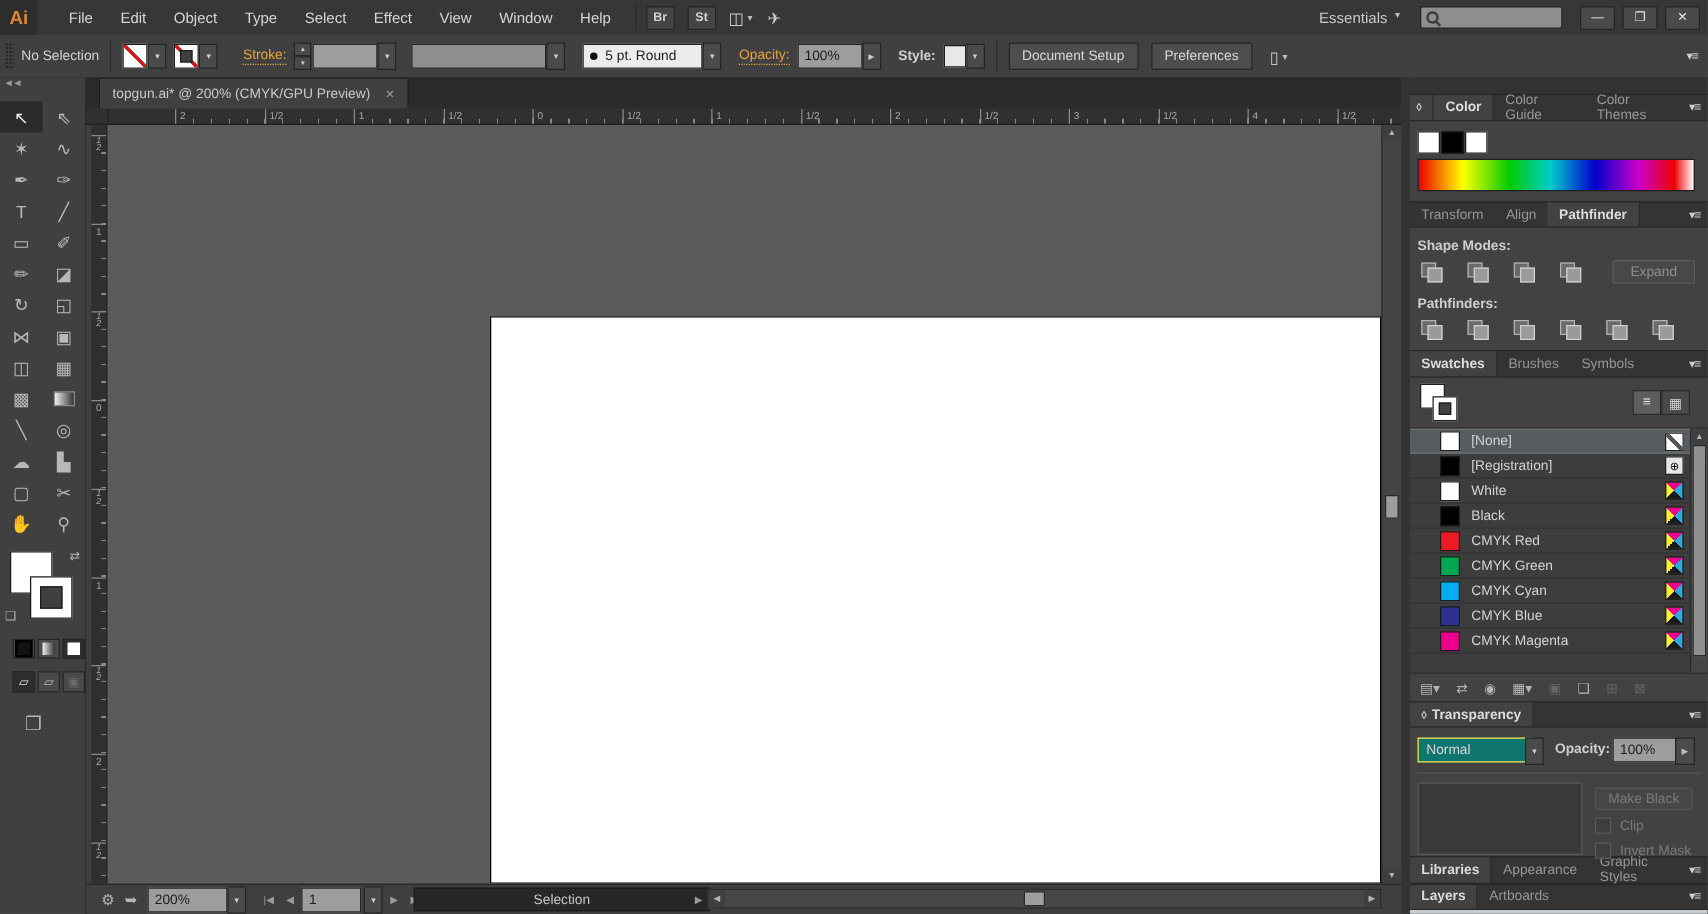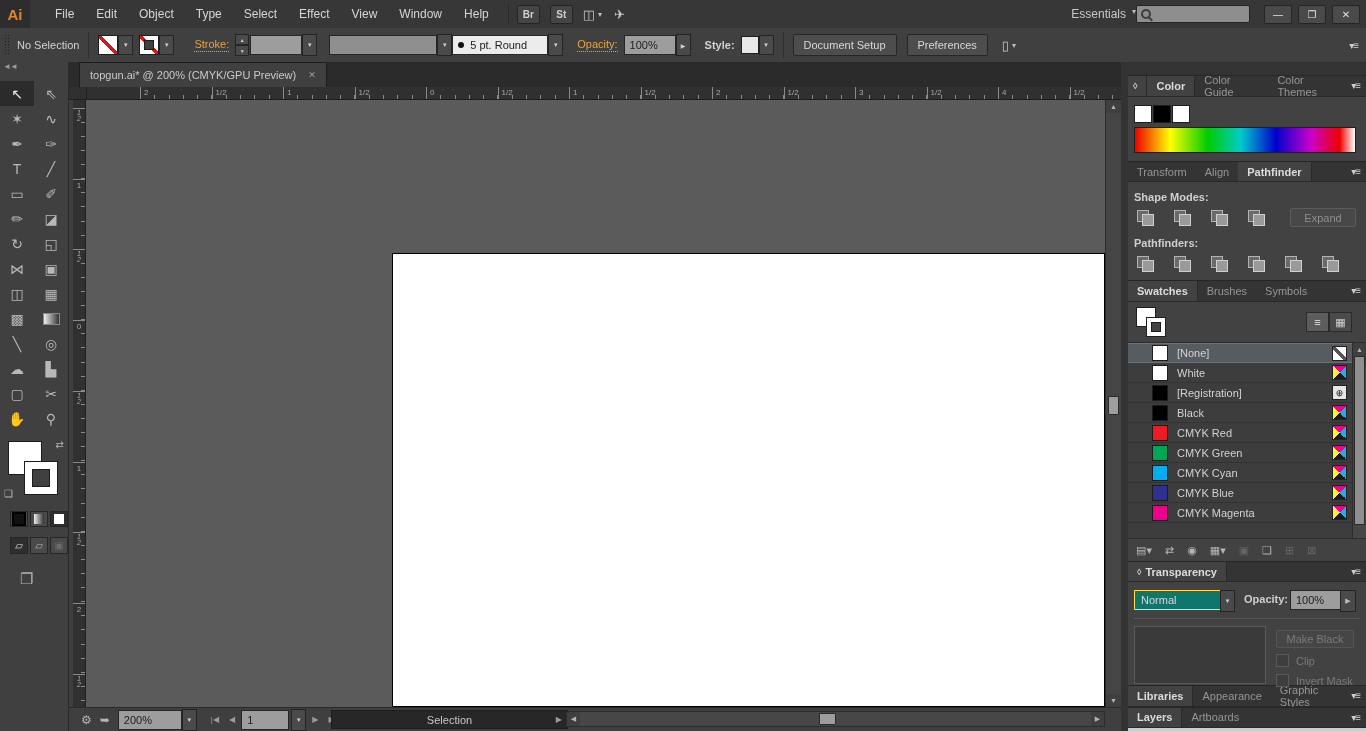--- a/index.html
+++ b/index.html
@@ -12,21 +12,21 @@
            border-bottom:1px solid #262626;display:flex;align-items:center}
   .ai-logo{width:30px;height:28px;background:#2d2d2d;color:#e0862c;font-weight:bold;font-size:15px;
            display:flex;align-items:center;justify-content:center}
   .menus{display:flex;margin-left:14px}
   .menu-item{padding:0 11px;font-size:12px;color:#d6d6d6;cursor:default}
   .mb-sep{width:1px;height:20px;background:#2a2a2a;margin:0 8px}
   .mb-btn{background:#454545;border:1px solid #242424;color:#d0d0d0;font-size:10px;font-weight:bold;
           width:23px;height:19px;margin-right:10px;border-radius:2px;padding:0}
   .mb-ico{color:#c9c9c9;font-size:13px;margin-right:12px;display:flex;align-items:center;gap:3px}
   .caret{font-size:8px;color:#bdbdbd}
-  .workspace{color:#c9c9c9;font-size:12px;display:flex;align-items:flex-start;gap:6px;}
+  .workspace{color:#c9c9c9;font-size:12px;display:flex;align-items:flex-start;gap:6px;margin-right:16px}
   .search{width:104px;height:16px;background:#8e8e8e;border:1px solid #242424;border-radius:2px;
           display:flex;align-items:center;padding:0 4px;gap:4px;margin-right:14px}
   .search input{flex:1;border:0;background:transparent;outline:none;font-size:11px;color:#222;width:70px}
   .mag{display:inline-block;width:6px;height:6px;border:2px solid #3c3c3c;border-radius:50%;position:relative}
   .mag::after{content:"";position:absolute;width:5px;height:2px;background:#3c3c3c;transform:rotate(45deg);right:-4px;bottom:-3px}
   .winbtns{display:flex;gap:6px;margin-right:6px}
   .winbtn{width:26px;height:17px;background:#4a4a4a;border:1px solid #242424;border-radius:2px;
           color:#e3e3e3;font-size:10px;display:flex;align-items:center;justify-content:center}
 
   
@@ -245,21 +245,21 @@
   </div>
   <span class="cb-link" style="margin:0 6px 0 14px">Stroke:</span>
   <div class="spin">
     <span>▲</span>
     <span>▼</span>
   </div>
   <div class="well" style="width:40px"></div>
   <span class="ddbtn" style="height:20px">▾</span>
   <div class="well" style="width:96px;margin-left:12px;background:#8f8f8f"></div>
   <span class="ddbtn" style="height:20px">▾</span>
-  <div class="well lite" style="width:84px;margin-left:0">
+  <div class="well lite" style="width:84px;margin-left:14px">
     <span class="dot"></span>
     <span>5 pt. Round</span>
   </div>
   <span class="ddbtn" style="height:20px">▾</span>
   <span class="cb-link" style="margin:0 6px 0 14px">Opacity:</span>
   <div class="well" style="width:40px">100%</div>
   <span class="ddbtn" style="height:20px;font-size:6px">▶</span>
   <span class="cb-label" style="margin:0 6px 0 14px;font-weight:bold">Style:</span>
   <span class="swbox" style="width:16px;height:16px;background:#e8e8e8"></span>
   <span class="ddbtn">▾</span>
@@ -599,28 +599,28 @@
       </div>
     </div>
     <div class="swlist">
       <div class="swrows" id="swrows">
           <div class="swrow sel">
             <span class="swchip slash" style="background: rgb(255, 255, 255);"></span>
             <span class="swname">[None]</span>
             <span class="badge b-none"></span>
           </div>
           <div class="swrow">
+            <span class="swchip" style="background: rgb(0, 0, 0);"></span>
+            <span class="swname">[Registration]</span>
+            <span class="badge b-reg">⊕</span>
+          </div>
+          <div class="swrow">
             <span class="swchip" style="background: rgb(255, 255, 255);"></span>
             <span class="swname">White</span>
             <span class="badge b-cmyk"></span>
-          </div>
-          <div class="swrow">
-            <span class="swchip" style="background: rgb(0, 0, 0);"></span>
-            <span class="swname">[Registration]</span>
-            <span class="badge b-reg">⊕</span>
           </div>
           <div class="swrow">
             <span class="swchip" style="background: rgb(0, 0, 0);"></span>
             <span class="swname">Black</span>
             <span class="badge b-cmyk"></span>
           </div>
           <div class="swrow">
             <span class="swchip" style="background: rgb(237, 28, 36);"></span>
             <span class="swname">CMYK Red</span>
             <span class="badge b-cmyk"></span>

